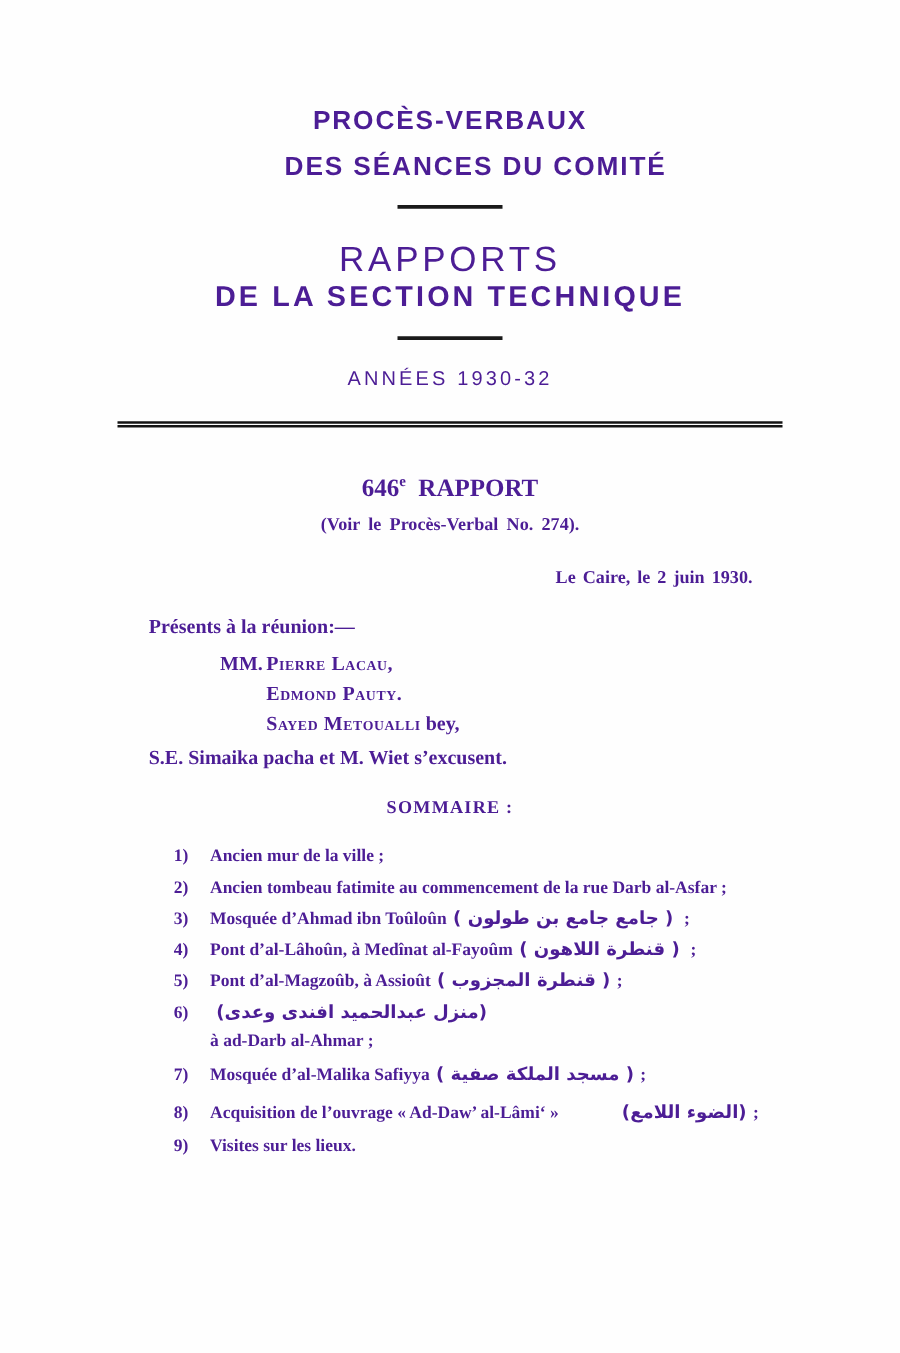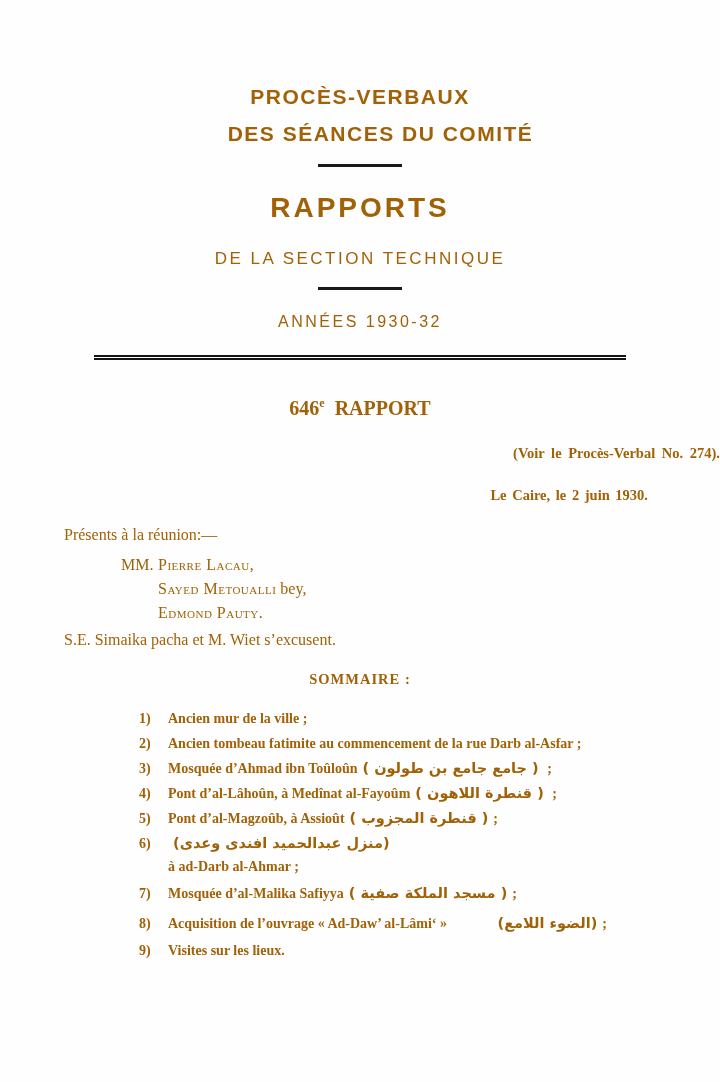--- a/index.html
+++ b/index.html
@@ -1,38 +1,38 @@
 <!DOCTYPE html>
 <html><head>
 <meta charset="utf-8">
 <style>
   html,body{margin:0;padding:0;background:#e8e8e8;}
   .page{
-    width:720px;height:1082px;background:#fefefe;color:#a16207;
+    width:720px;height:1082px;background:#fefefe;color:#4c1d95;
     position:relative;margin:0 auto;overflow:hidden;
     font-family:"Liberation Serif","DejaVu Serif",serif;
   }
   
   .masthead{padding-top:86px;text-align:center;font-family:"Liberation Sans","DejaVu Sans",sans-serif;}
   .deco-sm{font-size:21px;font-weight:700;letter-spacing:1.5px;line-height:1;}
   .deco-line2{margin-top:16px;padding-left:41px;}
   .rule-small{width:84px;height:3px;background:#1a1a1a;margin:20px auto 0;}
-  .deco-title{margin-top:27px;font-size:28px;font-weight:700;letter-spacing:3px;line-height:1;}
-  .deco-subtitle{margin-top:28px;font-size:17px;font-weight:400;letter-spacing:2.5px;line-height:1;}
+  .deco-title{margin-top:27px;font-size:28px;font-weight:400;letter-spacing:3px;line-height:1;}
+  .deco-subtitle{margin-top:4px;font-size:23px;font-weight:700;letter-spacing:2.5px;line-height:1;}
   .annees{margin-top:24px;font-size:16px;font-weight:400;letter-spacing:2.5px;line-height:1;}
   .double-rule{width:532px;margin:25px auto 0;height:1px;
     border-top:2.5px solid #141414;border-bottom:2.5px solid #141414;}
   
   .report-no{margin-top:37px;text-align:center;font-size:20px;font-weight:700;word-spacing:5px;line-height:1;}
   .report-no sup{font-size:12px;}
   .report-section{margin-top:18px;text-align:center;font-size:15px;font-weight:700;letter-spacing:.5px;word-spacing:5px;line-height:1;}
-  .report-ref{margin-top:28px;text-align:right;font-size:14.5px;font-weight:700;word-spacing:3px;line-height:1;}
-  .dateline{margin-top:28px;text-align:right;padding-right:72px;font-size:14.5px;font-weight:700;word-spacing:2px;line-height:1;}
+  .report-ref{margin-top:12px;text-align:center;font-size:14.5px;font-weight:700;word-spacing:3px;line-height:1;}
+  .dateline{margin-top:28px;text-align:right;padding-right:118px;font-size:14.5px;font-weight:700;word-spacing:2px;line-height:1;}
   
-  .attendance{margin:24px 0 0 64px;font-size:16px;font-weight:400;}
+  .attendance{margin:24px 0 0 119px;font-size:16px;font-weight:700;}
   .att-intro{line-height:1;}
   .names{margin-top:10px;margin-left:57px;line-height:24px;}
   .mm{display:inline-block;width:37px;}
   .name-line.cont{padding-left:37px;}
   .sc{font-variant:small-caps;letter-spacing:.5px;}
   .excused{margin-top:5px;line-height:1.2;}
   
   .sommaire-heading{margin-top:23px;text-align:center;font-size:14.5px;font-weight:700;letter-spacing:1px;line-height:1;}
   .sommaire-list{list-style:none;margin:21px 0 0 139px;padding:0;width:468px;
     font-size:14px;font-weight:700;line-height:23px;}
@@ -62,22 +62,22 @@
 
   <div class="report-no"><span>646</span><sup>e</sup>
     <span>RAPPORT</span></div>
   <div class="report-ref">(Voir le Procès-Verbal No. 274).</div>
   <div class="dateline">Le Caire, le 2 juin 1930.</div>
 
   <div class="attendance">
     <div class="att-intro">Présents à la réunion:—</div>
     <div class="names">
       <div class="name-line"><span class="mm">MM.</span><span class="sc">Pierre Lacau</span><span>,</span></div>
+      <div class="name-line cont"><span class="sc">Edmond Pauty</span><span>.</span></div>
       <div class="name-line cont"><span class="sc">Sayed Metoualli</span><span> bey,</span></div>
-      <div class="name-line cont"><span class="sc">Edmond Pauty</span><span>.</span></div>
     </div>
     <div class="excused">S.E. Simaika pacha et M. Wiet s’excusent.</div>
   </div>
 
   <div class="sommaire-heading">SOMMAIRE :</div>
 
   <ol class="sommaire-list">
     <li><span class="num">1)</span><span>Ancien mur de la ville ;</span></li>
 
     <li><span class="num">2)</span><span>Ancien tombeau fatimite au commencement de la rue Darb al-Asfar ;</span></li>

